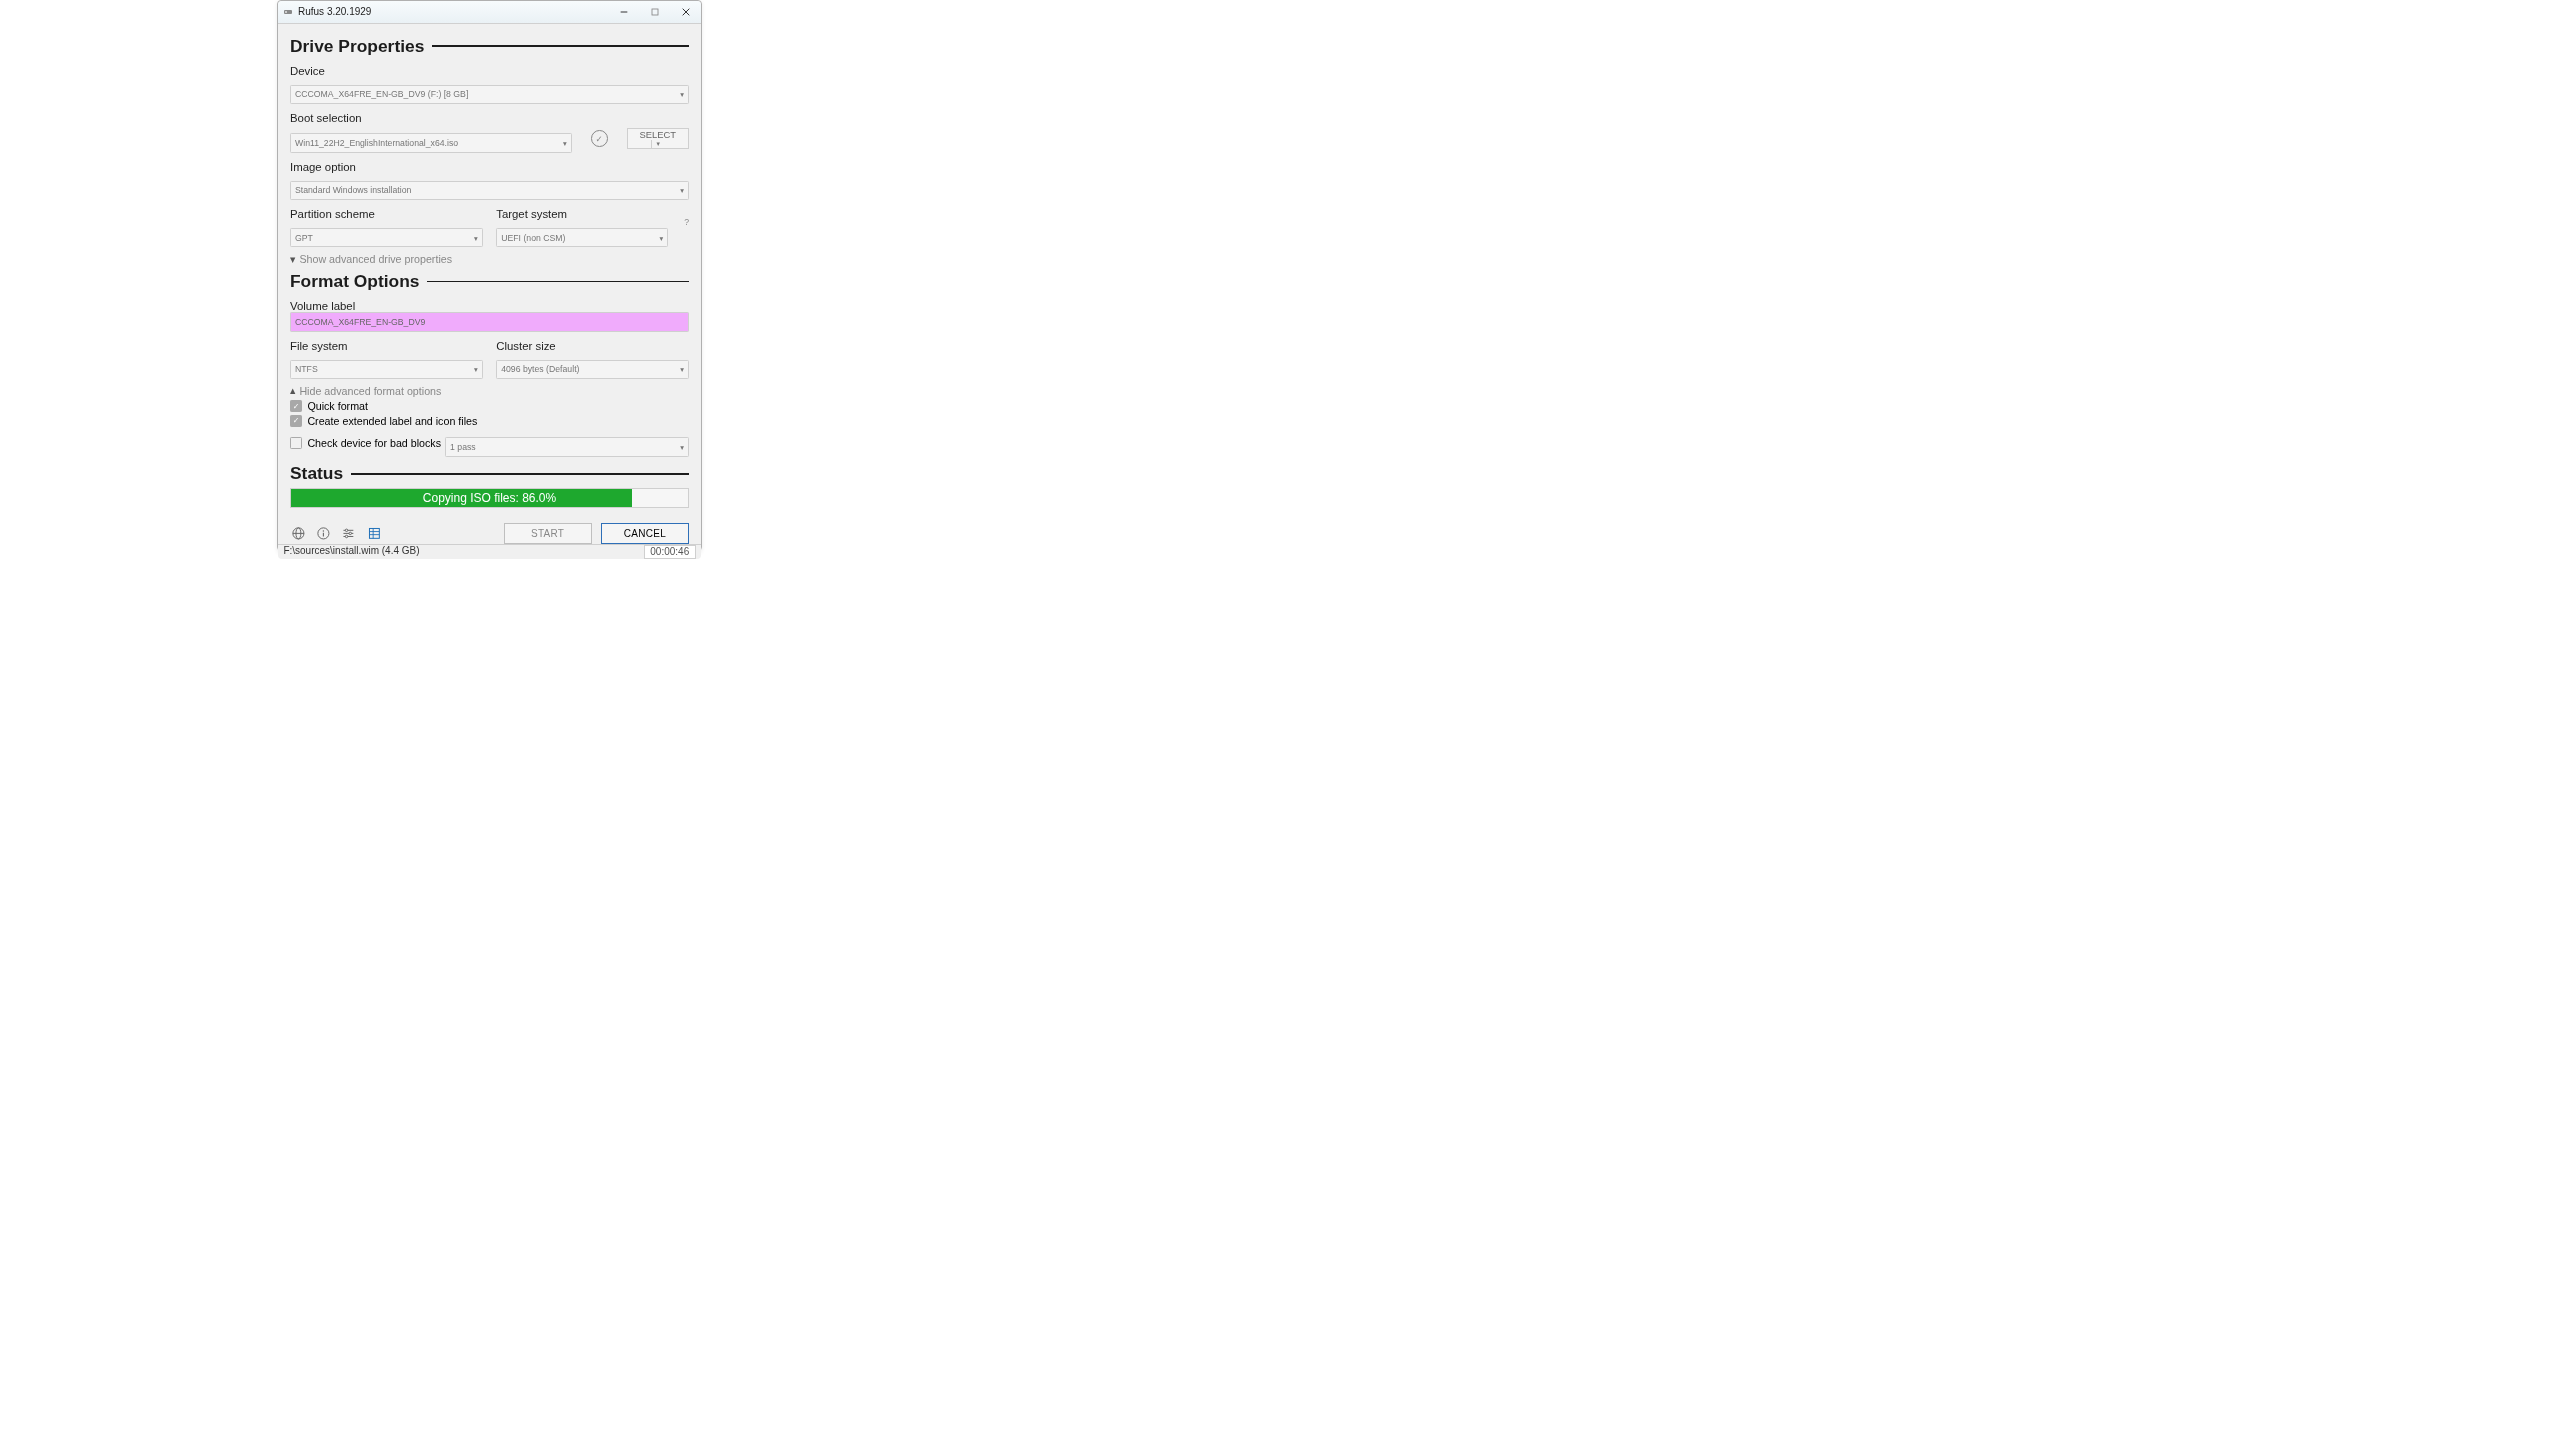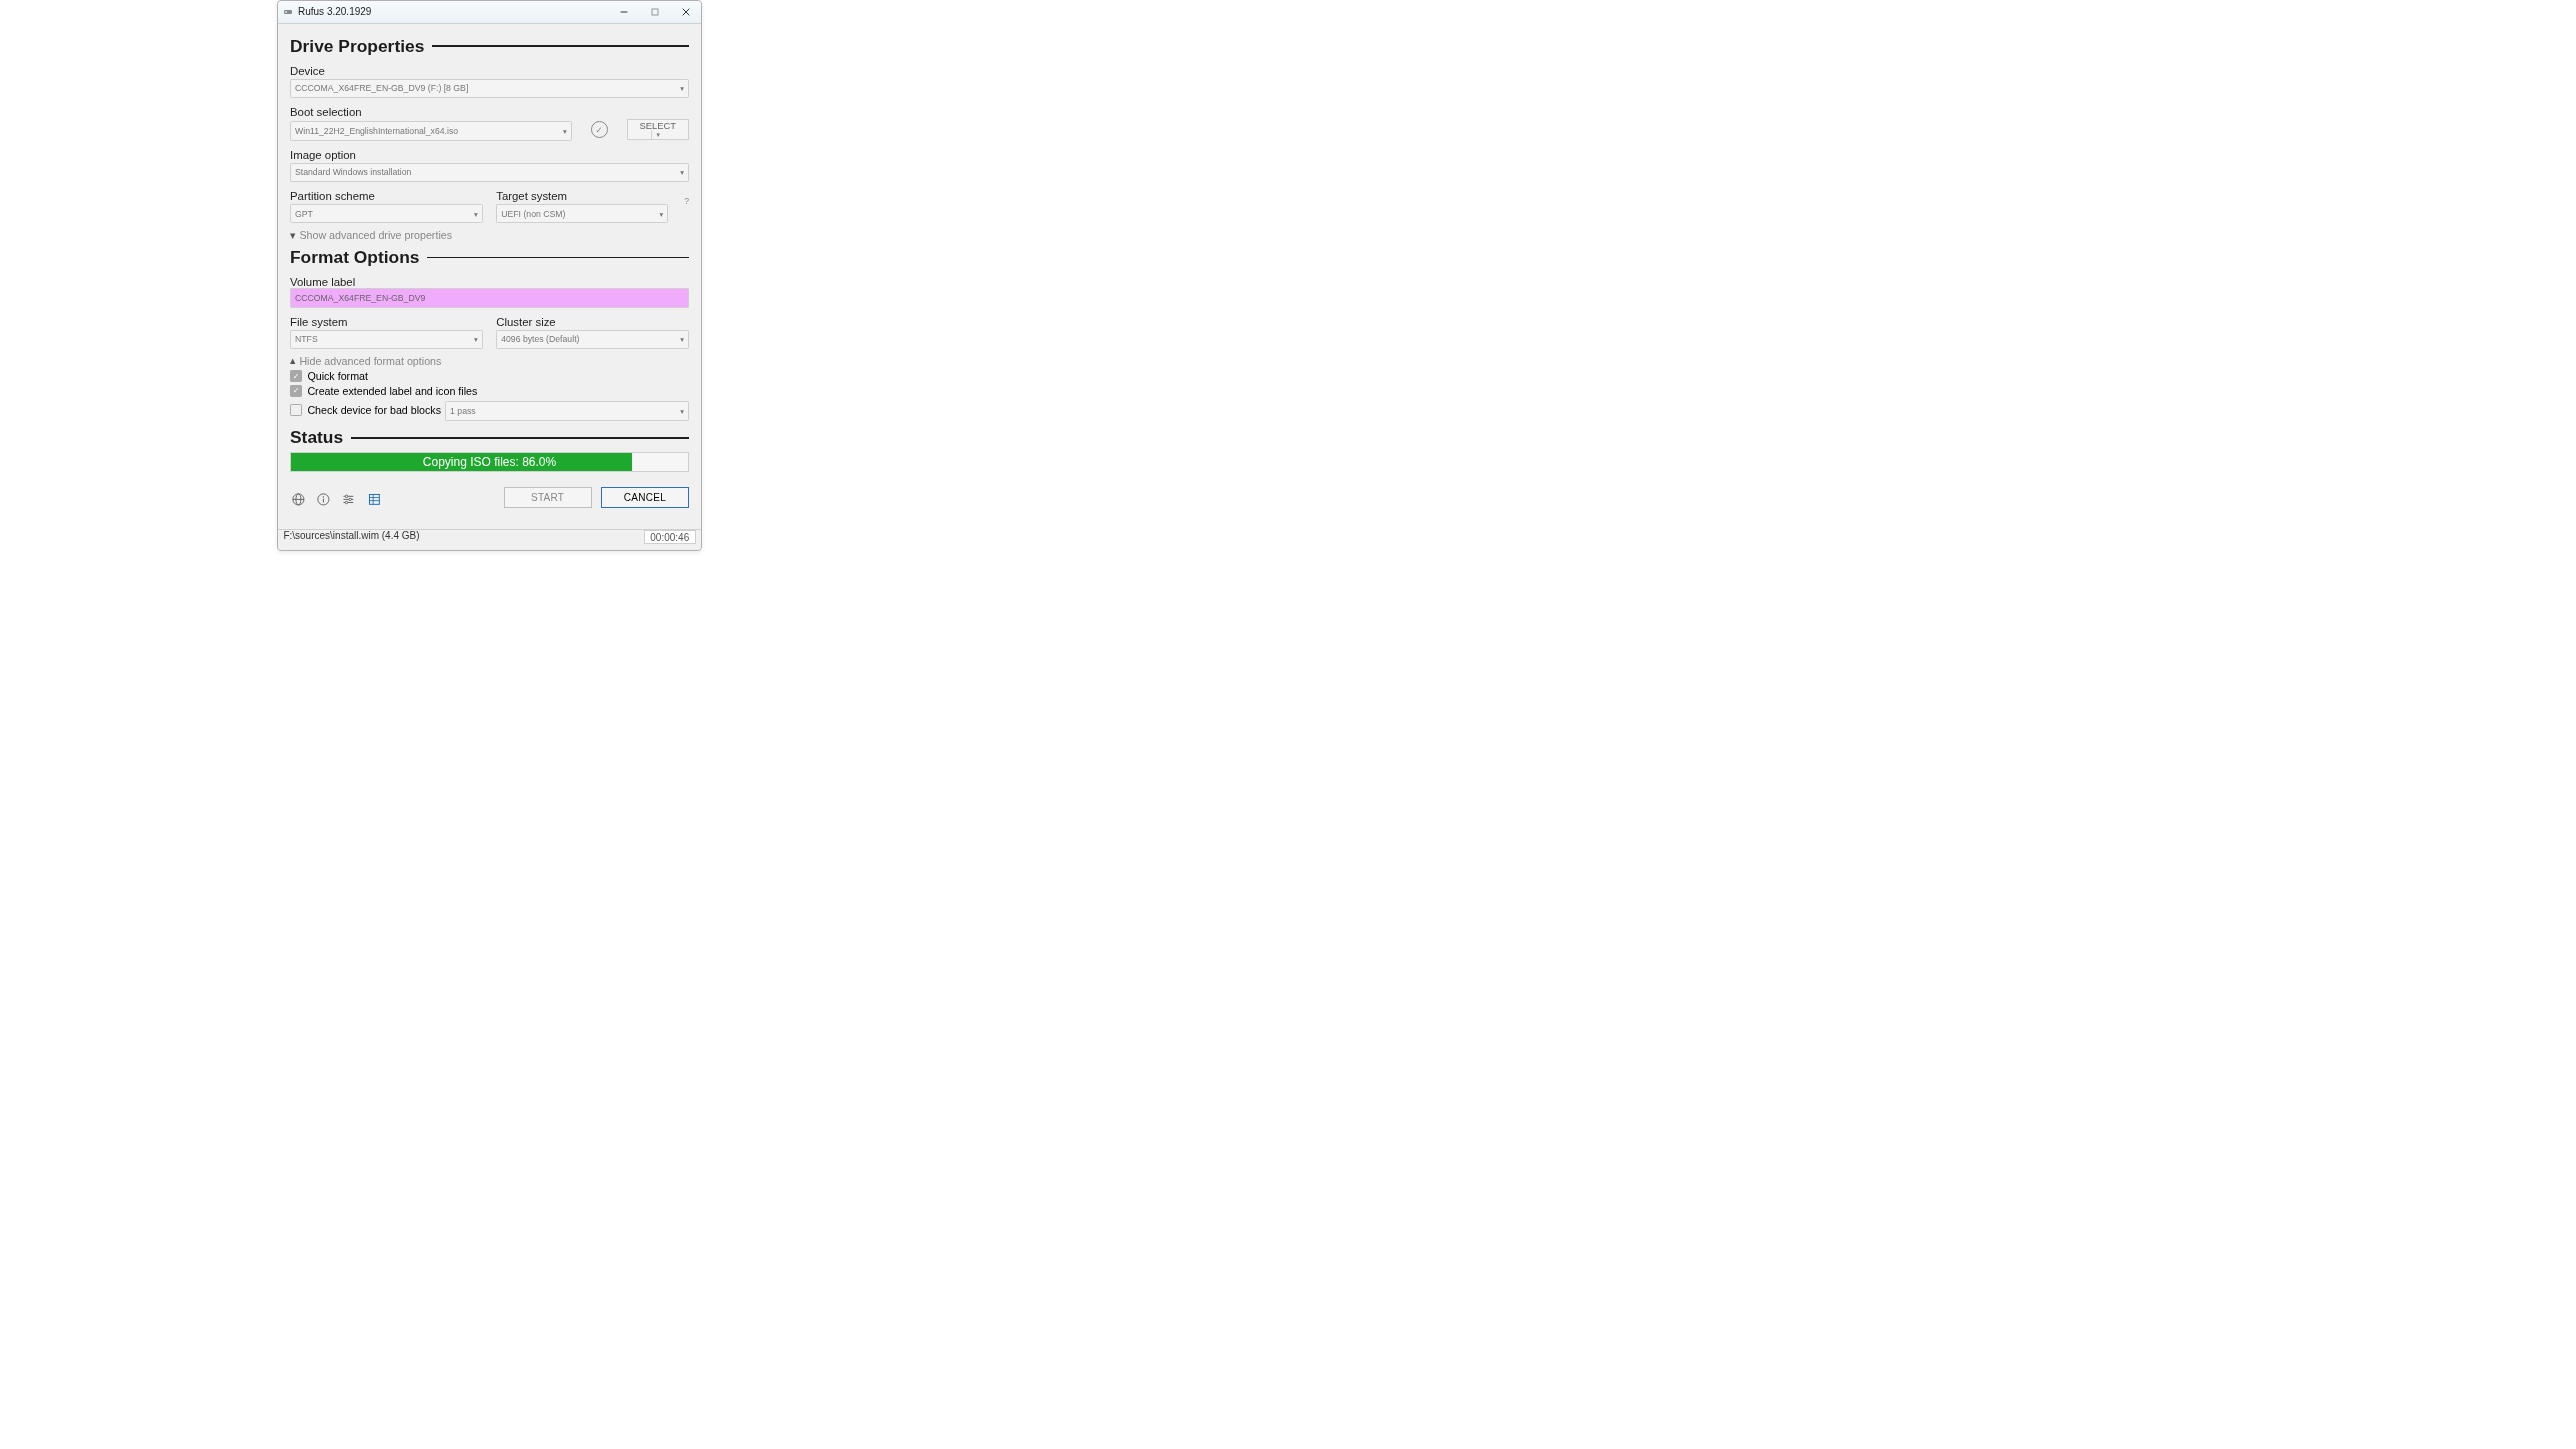--- a/index.html
+++ b/index.html
@@ -55,21 +55,21 @@
   white-space:nowrap;
 }
 .section-header .rule {
   flex:1; height:1.3px; background:#1c1c1c; margin-left:8px;
 }
 .field-label {
   font-size:11.4px; color:#222; margin-top:8px;
 }
 .combo {
   height:17.4px; background:#f4f4f4; border:0.7px solid #cfcfcf; border-radius:1.3px;
-  display:flex; align-items:center; padding:0 4px; margin-top:2px;
+  display:flex; align-items:center; padding:0 4px; margin-top:8px;
   position:relative; color:#555;
 }
 .combo .chev {
   position:absolute; right:4px; top:50%; transform:translateY(-50%);
   color:#777; font-size:7.4px;
 }
 .combo.disabled { color:#777; }
 .row { display:flex; gap:13.4px; }
 .row > .col { flex:1; }
 .textinput {
@@ -274,21 +274,21 @@
     <div class="section-header" style="margin-top:6.7px">
       <span class="label">Status</span>
       <span class="rule"></span>
     </div>
 
     <div class="progress">
       <div class="fill" id="progress-fill" style="width: 86%;"></div>
       <div class="text">Copying ISO files: 86.0%</div>
     </div>
 
-    <div style="display:flex; align-items:flex-end;gap:43px;">
+    <div style="display:flex; align-items:center;gap:43px;">
       <div class="footer-icons">
         <span class="ic">
           <svg viewBox="0 0 24 24" width="14.8" height="14.8">
               <circle cx="12" cy="12" r="9" fill="none" stroke="#666" stroke-width="1.6"></circle>
               <ellipse cx="12" cy="12" rx="4" ry="9" fill="none" stroke="#666" stroke-width="1.6"></ellipse>
               <line x1="3" y1="12" x2="21" y2="12" stroke="#666" stroke-width="1.6"></line>
             </svg>
         </span>
         <span class="ic">
           <svg viewBox="0 0 24 24" width="14.8" height="14.8">

